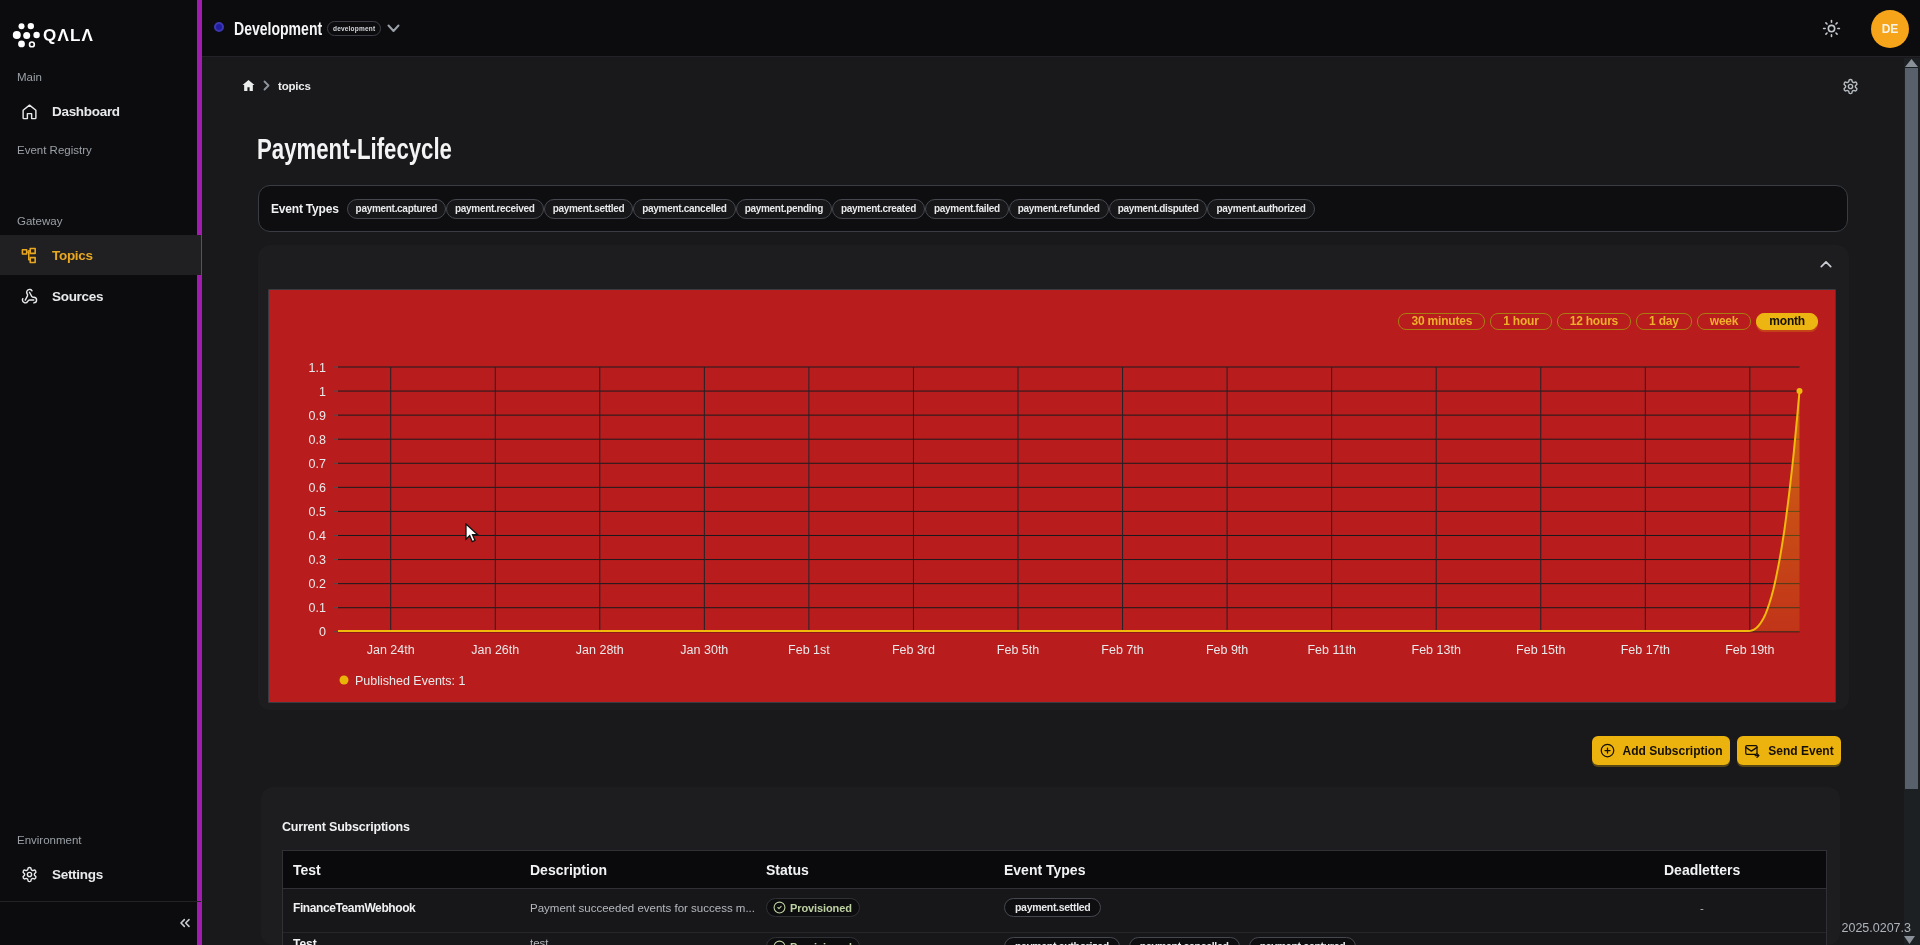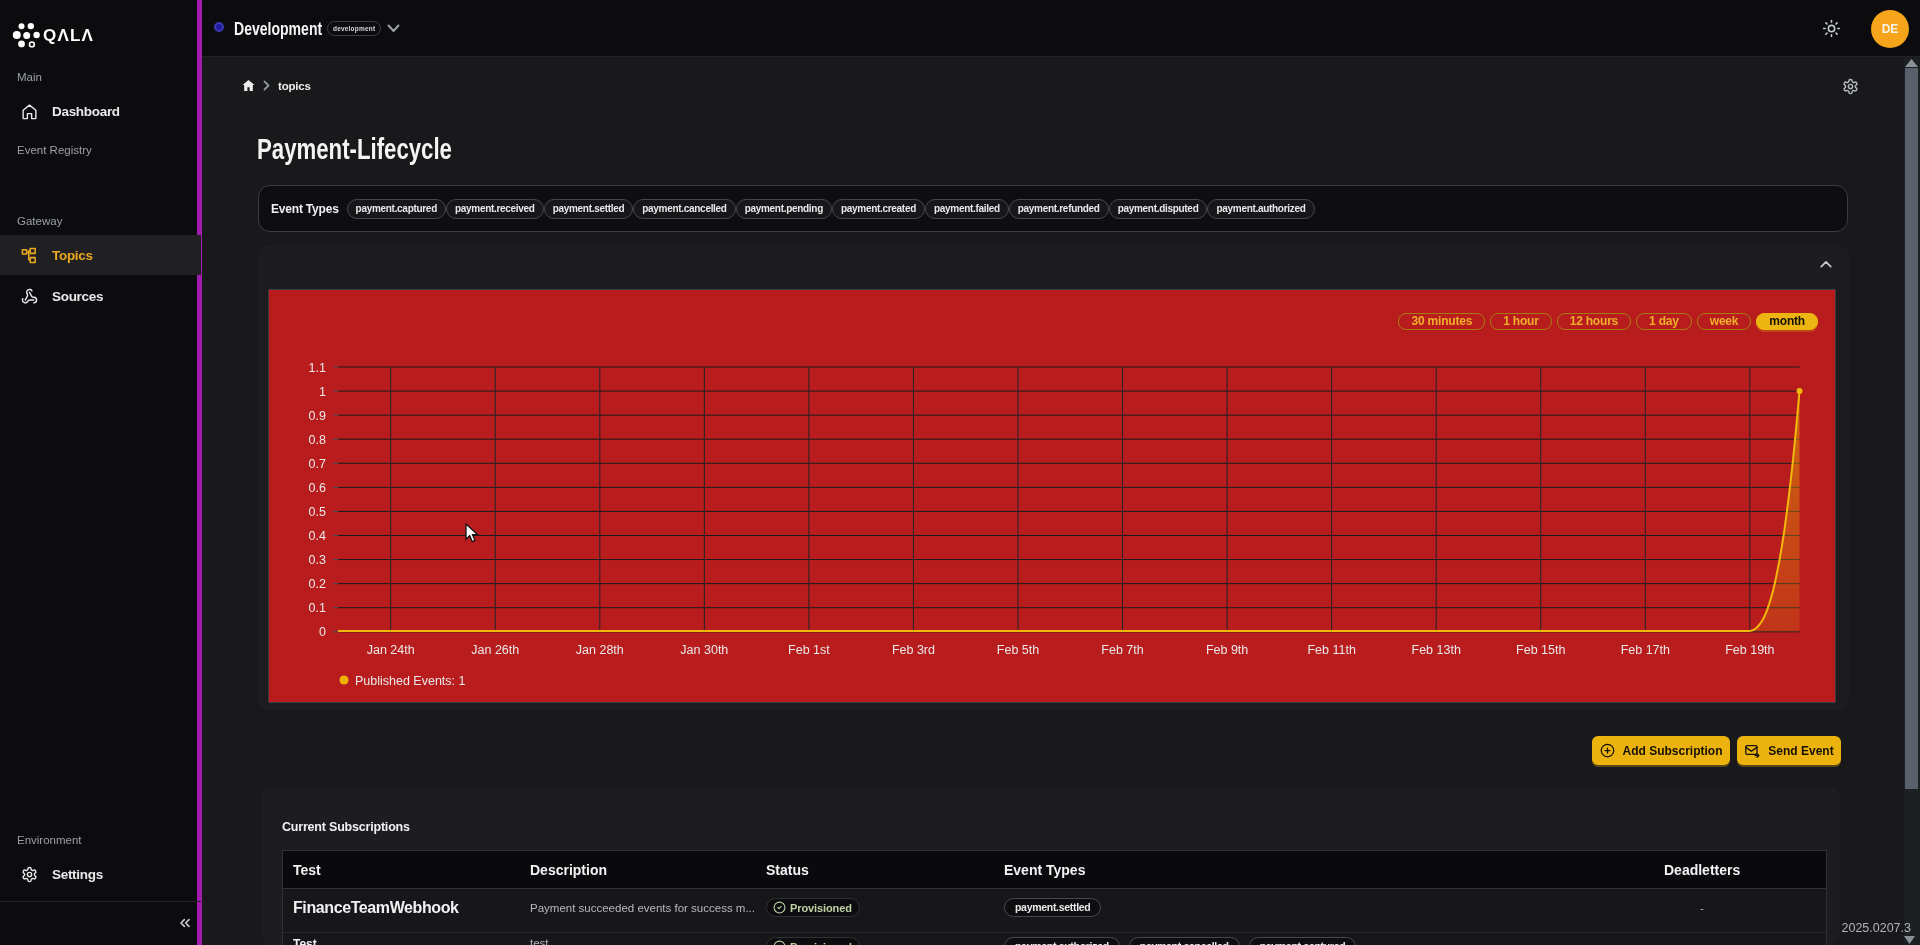--- a/index.html
+++ b/index.html
@@ -289,21 +289,21 @@
     <div class="title">Current Subscriptions</div>
     <div id="tbl">
       <div id="thead">
         <span class="th" style="left:10px">Test</span>
         <span class="th" style="left:247px">Description</span>
         <span class="th" style="left:483px">Status</span>
         <span class="th" style="left:721px">Event Types</span>
         <span class="th" style="left:1381px">Deadletters</span>
       </div>
       <div class="trow1">
-        <span class="cell" style="left:10px;font-size:16px;font-weight:700;color:#f0f1f2;letter-spacing:-0.4px">FinanceTeamWebhook</span>
+        <span class="cell" style="left:10px;font-size:12px;font-weight:700;color:#f0f1f2;letter-spacing:-0.4px">FinanceTeamWebhook</span>
         <span class="cell desc" style="left:247px">Payment succeeded events for success m...</span>
         <span class="cell" style="left:483px">
             <span class="badge"><svg width="13" height="13" viewBox="0 0 24 24" fill="none" stroke="#bdd0a2" stroke-width="2" stroke-linecap="round" stroke-linejoin="round">
                 <circle cx="12" cy="12" r="10"></circle>
                 <path d="m9 12 2 2 4-4"></path>
               </svg>Provisioned</span>
           </span>
         <span class="cell" style="left:721px">
             <span class="tchip">payment.settled</span>
           </span>

